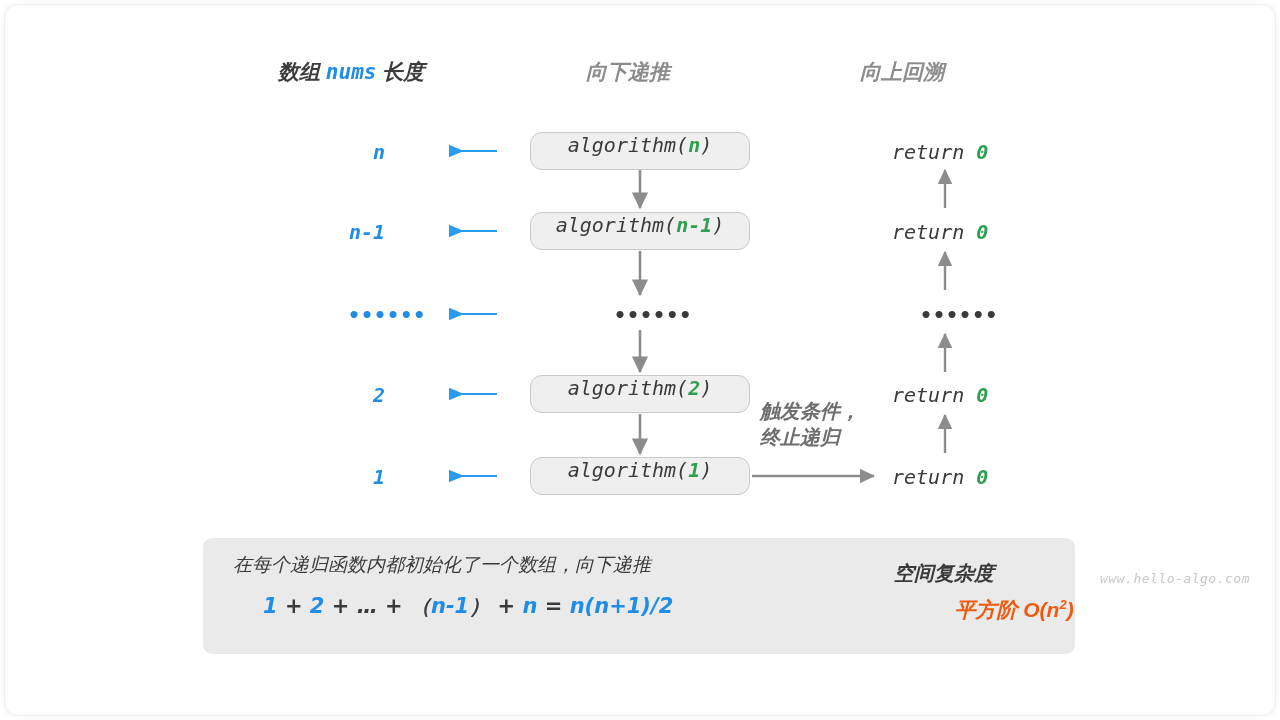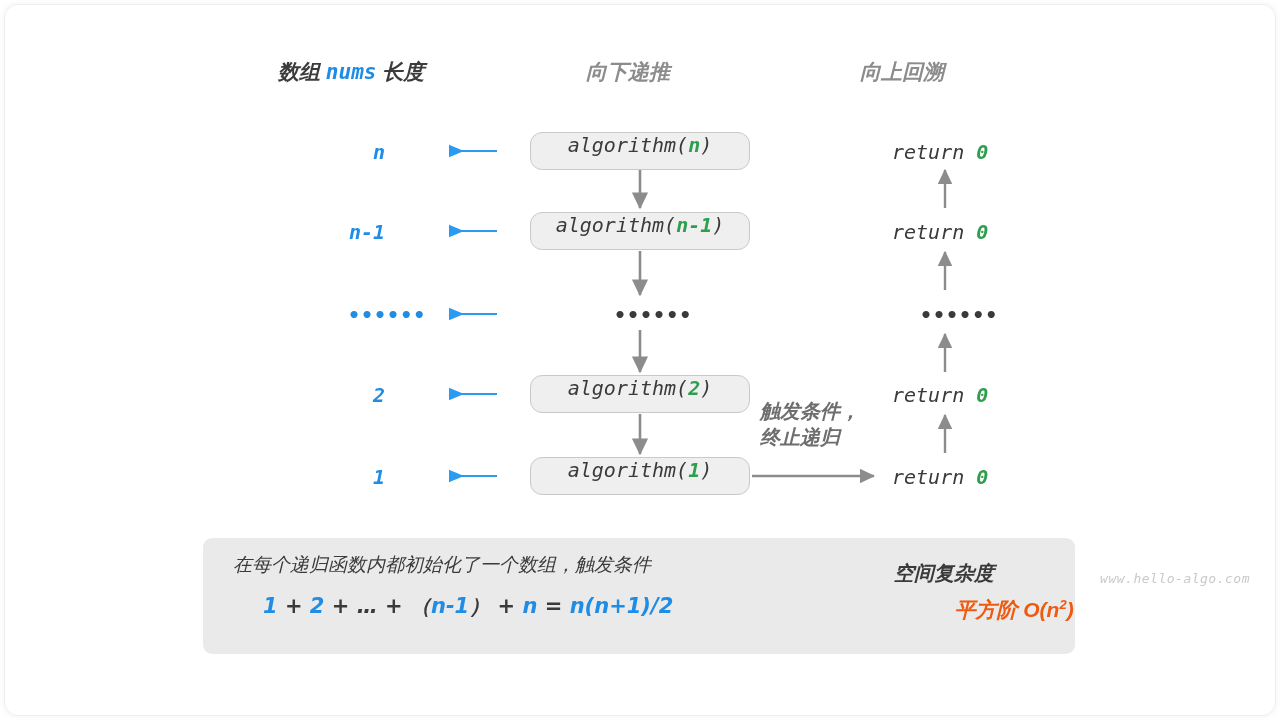--- a/index.html
+++ b/index.html
@@ -220,21 +220,21 @@
     <span>return</span>
     <span class="val">0</span>
   </div>
 
   <div class="note" style="left:760px;top:398px;">
     <div>触发条件，</div>
     <div>终止递归</div>
   </div>
 
   <div class="panel">
-    <div class="panel-text">在每个递归函数内都初始化了一个数组，触发条件</div>
+    <div class="panel-text">在每个递归函数内都初始化了一个数组，向下递推</div>
 
     <div class="panel-eq">
       <span class="b">1</span>
       <span class="op">+</span>
       <span class="b">2</span>
       <span class="op">+</span>
       <span class="op">…</span>
       <span class="op">+</span>
       <span class="op">（</span><span class="b">n-1</span><span class="op">）</span>
       <span class="op">+</span>

